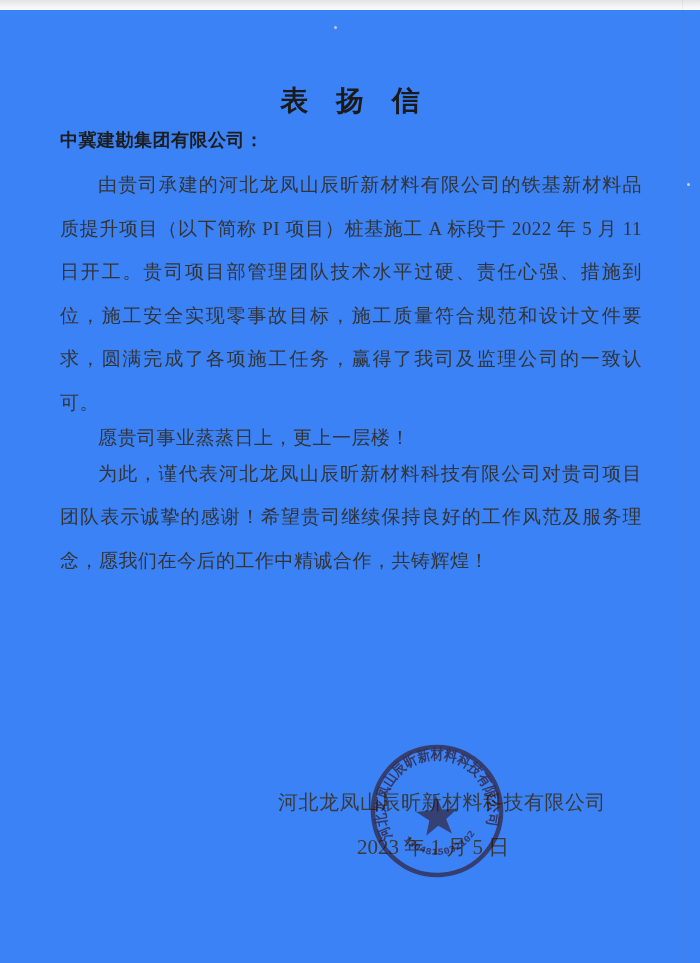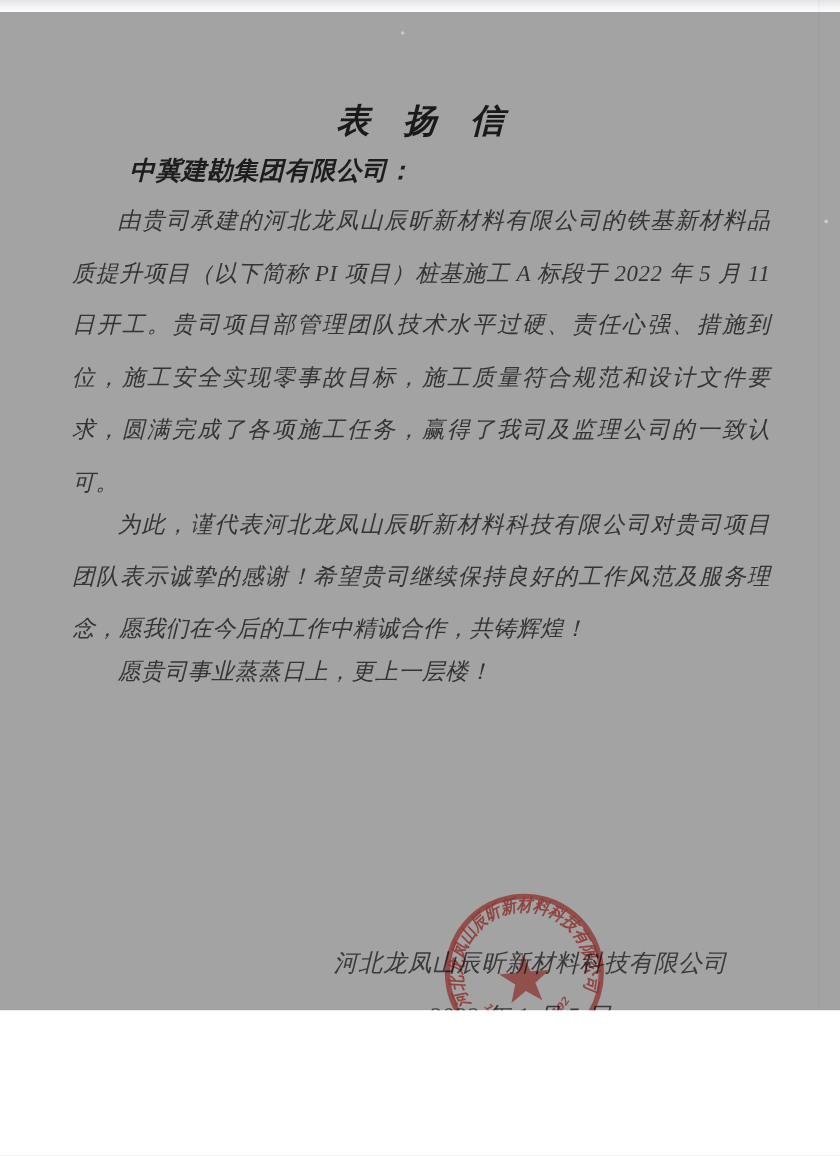--- a/index.html
+++ b/index.html
@@ -3,25 +3,24 @@
 <meta charset="utf-8">
 <style>
   html, body {
     margin: 0;
     padding: 0;
     background: #ffffff;
   }
   .page {
     position: relative;
     width: 700px;
-    height: 842px;
-    background: #a3a3a3;
+    height: 963px;
+    background: #3b82f6;
     overflow: hidden;
     font-family: "Liberation Serif", "DejaVu Serif", serif;
-    font-style: italic;
   }
   
   .scan-top-edge {
     position: absolute;
     top: 0; left: 0;
     width: 100%; height: 10px;
     background: linear-gradient(180deg, #e3e3e6 0%, #f3f3f5 55%, #fdfdfd 100%);
   }
   .scan-crease {
     position: absolute;
@@ -44,24 +43,23 @@
     font-family: "Liberation Sans", "DejaVu Sans", sans-serif;
     font-weight: bold;
     font-size: 28px;
     color: #1a1a1a;
   }
   .salutation {
     position: absolute;
     left: 60px; top: 128px;
     font-family: "Liberation Sans", "DejaVu Sans", sans-serif;
     font-weight: bold;
-    font-size: 21px;
+    font-size: 18px;
     letter-spacing: 0.5px;
     color: #1d1d1d;
-    margin-left: 48px;
   }
   .body-text {
     position: absolute;
     left: 60px; top: 163px;
     width: 582px;
     font-size: 19px;
     line-height: 43.5px;
     letter-spacing: 0.5px;
     color: #343434;
     text-align: justify;
@@ -118,22 +116,22 @@
   <div class="scan-crease"></div>
   <div class="speck speck-1"></div>
   <div class="speck speck-2"></div>
 
   <h1 class="title">表 扬 信</h1>
 
   <div class="salutation">中冀建勘集团有限公司：</div>
 
   <div class="body-text">
     <p>由贵司承建的河北龙凤山辰昕新材料有限公司的铁基新材料品质提升项目（以下简称 PI 项目）桩基施工 A 标段于 2022 年 5 月 11 日开工。贵司项目部管理团队技术水平过硬、责任心强、措施到位，施工安全实现零事故目标，施工质量符合规范和设计文件要求，圆满完成了各项施工任务，赢得了我司及监理公司的一致认可。</p>
+    <p>愿贵司事业蒸蒸日上，更上一层楼！</p>
     <p>为此，谨代表河北龙凤山辰昕新材料科技有限公司对贵司项目团队表示诚挚的感谢！希望贵司继续保持良好的工作风范及服务理念，愿我们在今后的工作中精诚合作，共铸辉煌！</p>
-    <p>愿贵司事业蒸蒸日上，更上一层楼！</p>
   </div>
 
   <div class="signature">河北龙凤山辰昕新材料科技有限公司</div>
 
   <div class="date">2023 年 1 月 5 日</div>
 
   <svg class="stamp" width="190" height="190" viewBox="0 0 190 190">
     <defs>
       <path id="arc-top" d="M 47.9 117 A 52 52 0 1 1 142.1 117" fill="none"></path>
       <path id="arc-bottom" d="M 56.9 117 A 44 44 0 0 0 133.1 117" fill="none"></path>

